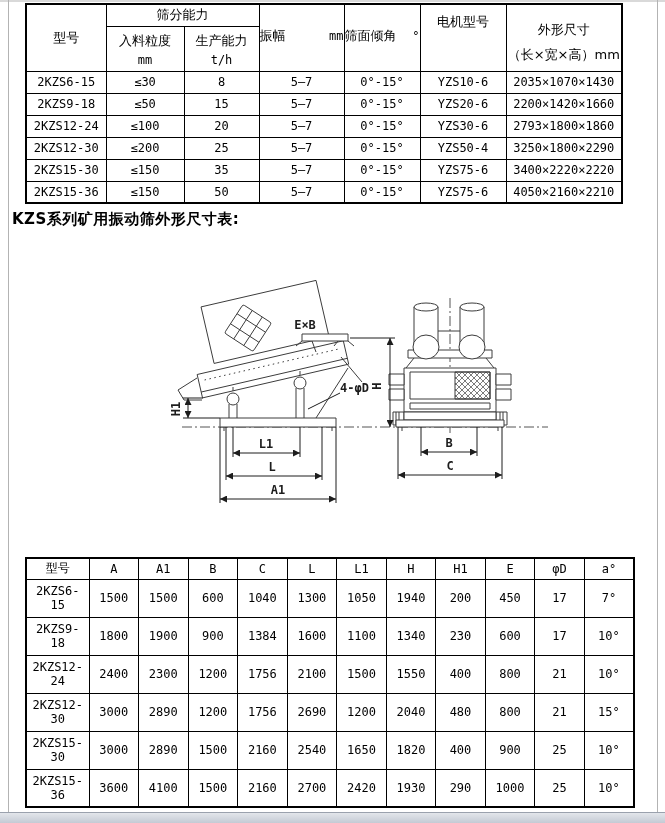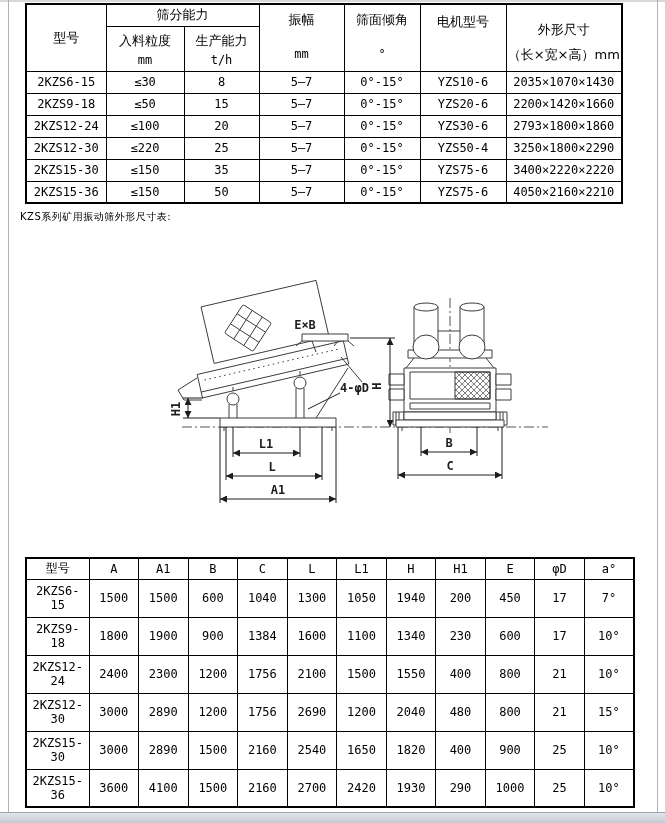--- a/index.html
+++ b/index.html
@@ -21,31 +21,31 @@
   th, td { border:1px solid #000; text-align:center; vertical-align:middle; overflow:hidden; }
   th { font-weight: 400; }
   .mono { font-family:"DejaVu Sans Mono","Liberation Mono",monospace; }
 
   
   .t1 { position:absolute; left:25px; top:3px; width:598px; border:2px solid #000; }
   .t1 th { font-size:13px; }
   .t1 thead tr.r1 { height:22px; }
   .t1 thead tr.r2 { height:45px; }
   .t1 td { height:22px; font-size:12px; }
-  .stack { display:flex; flex-direction:column; align-items:center; justify-content:space-between;
+  .stack { display:flex; align-items:center; justify-content:space-between;
            height:64px; padding:5px 0 9px; }
   .stack .unit { font-size:12px; }
   .stack2 { display:flex; flex-direction:column; align-items:center; justify-content:center;
             height:40px; padding-top:2px; gap:3px; }
   .stack2 .unit { font-size:12px; }
   .top-align { vertical-align:top; padding-top:8px; }
   .dims-head { display:flex; flex-direction:column; align-items:center; gap:7px; padding-top:9px; }
 
   
-  .section-heading { position:absolute; left:20px; top:210px; font-size:10px; font-weight:normal;
+  .section-heading { position:absolute; left:12px; top:210px; font-size:15px; font-weight:bold;
                      letter-spacing:0.5px; }
 
   
   .diagram { position:absolute; left:140px; top:255px; }
   .diagram path, .diagram rect, .diagram line, .diagram circle, .diagram ellipse, .diagram polygon
     { vector-effect: non-scaling-stroke; }
   .dtext { font-family:"DejaVu Sans Mono","Liberation Mono",monospace; font-size:12px;
            font-weight:bold; fill:#1d1d1d; }
 
   
@@ -134,21 +134,21 @@
       <td class="mono">2KZS12-24</td>
       <td class="mono">≤100</td>
       <td class="mono">20</td>
       <td class="mono">5—7</td>
       <td class="mono">0°-15°</td>
       <td class="mono">YZS30-6</td>
       <td class="mono">2793×1800×1860</td>
     </tr>
     <tr>
       <td class="mono">2KZS12-30</td>
-      <td class="mono">≤220</td>
+      <td class="mono">≤200</td>
       <td class="mono">25</td>
       <td class="mono">5—7</td>
       <td class="mono">0°-15°</td>
       <td class="mono">YZS50-4</td>
       <td class="mono">3250×1800×2290</td>
     </tr>
     <tr>
       <td class="mono">2KZS15-30</td>
       <td class="mono">≤150</td>
       <td class="mono">35</td>

